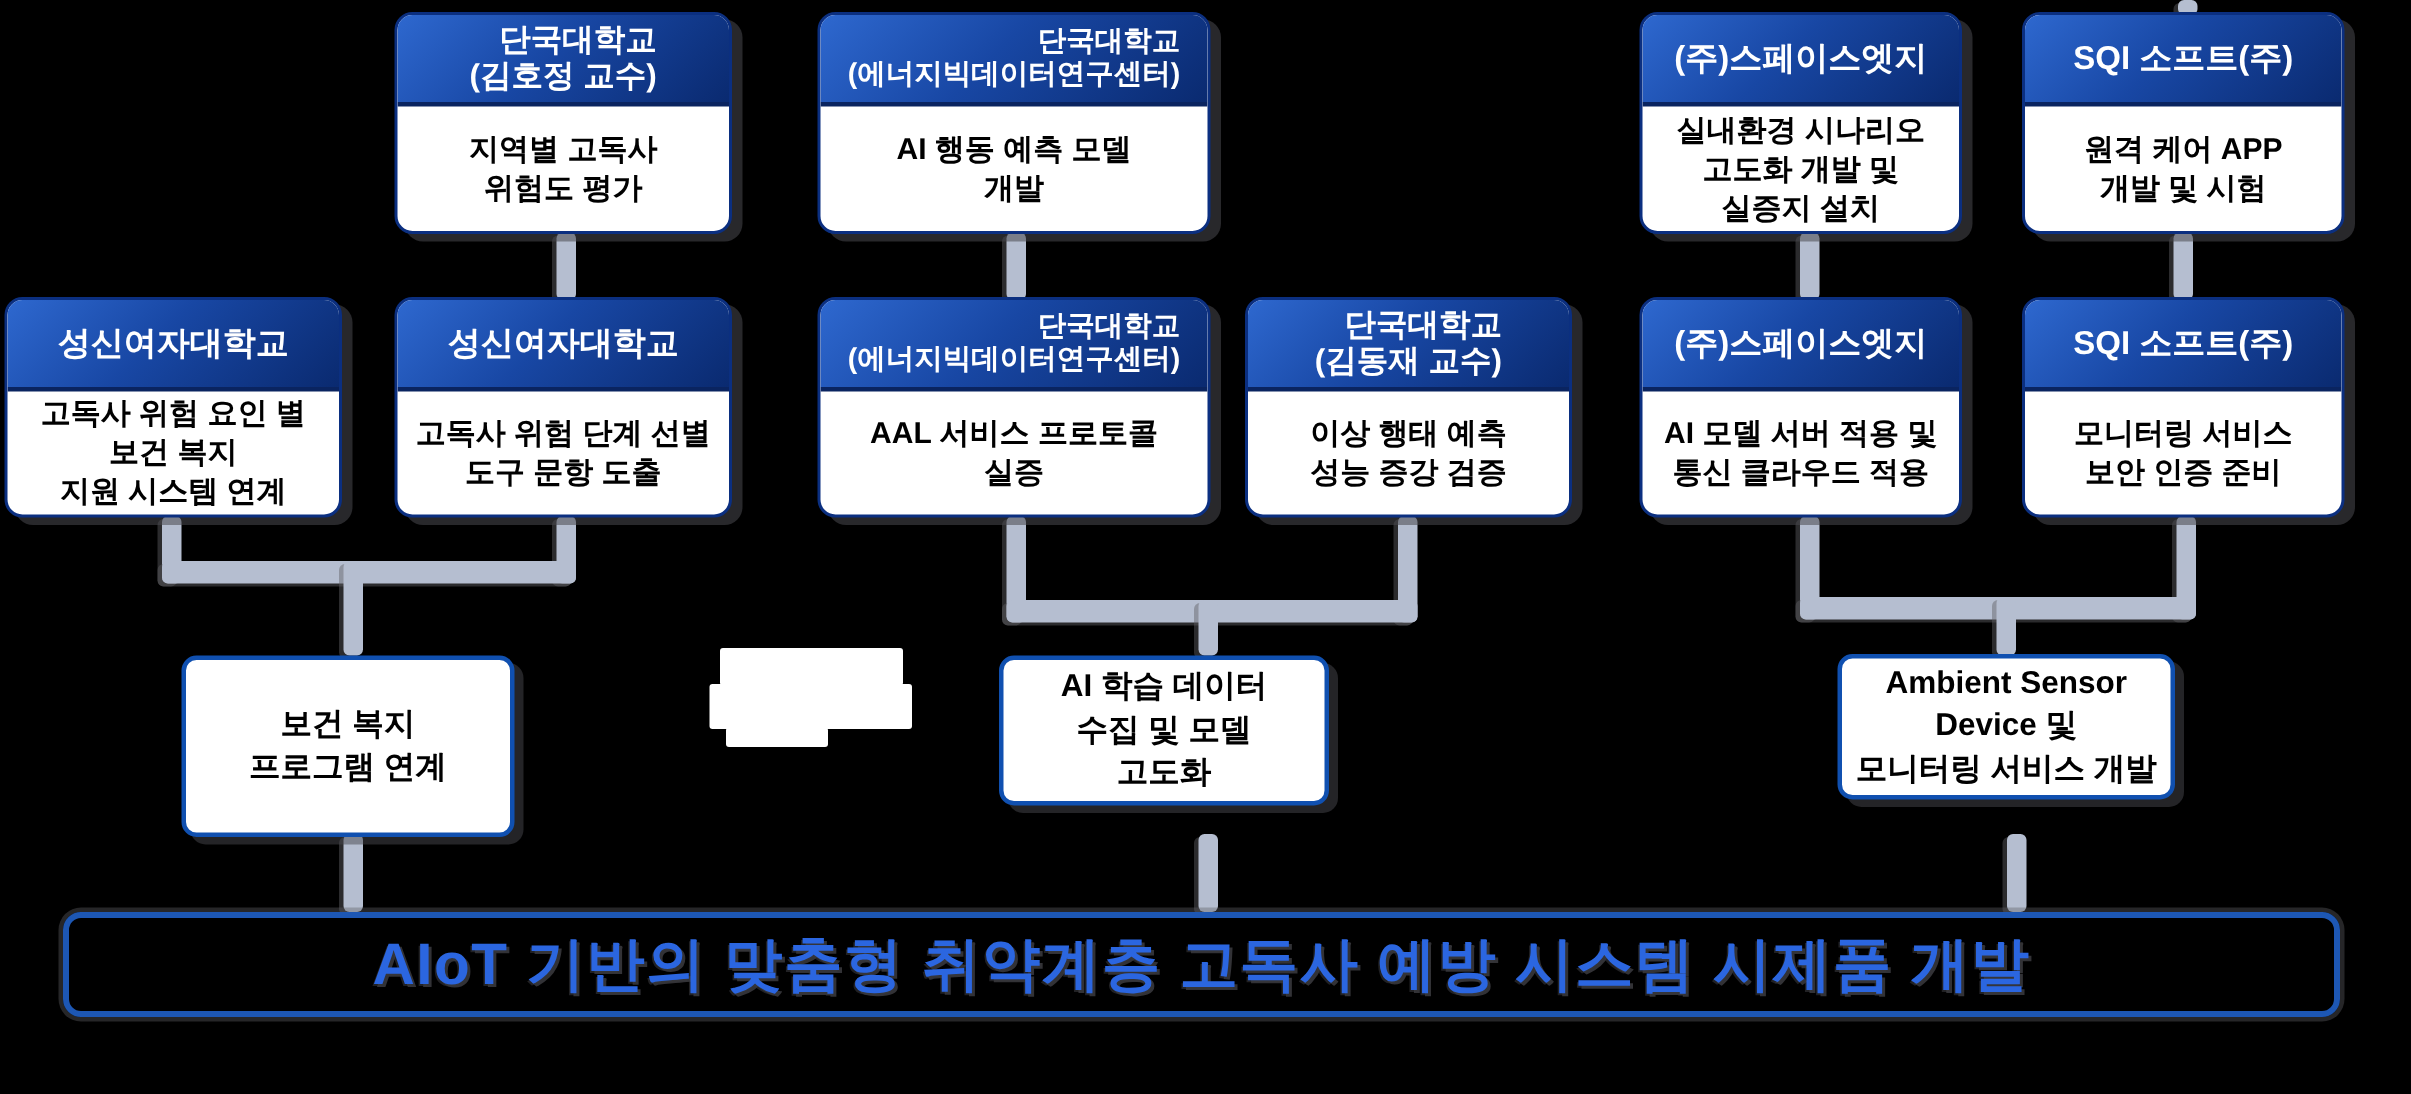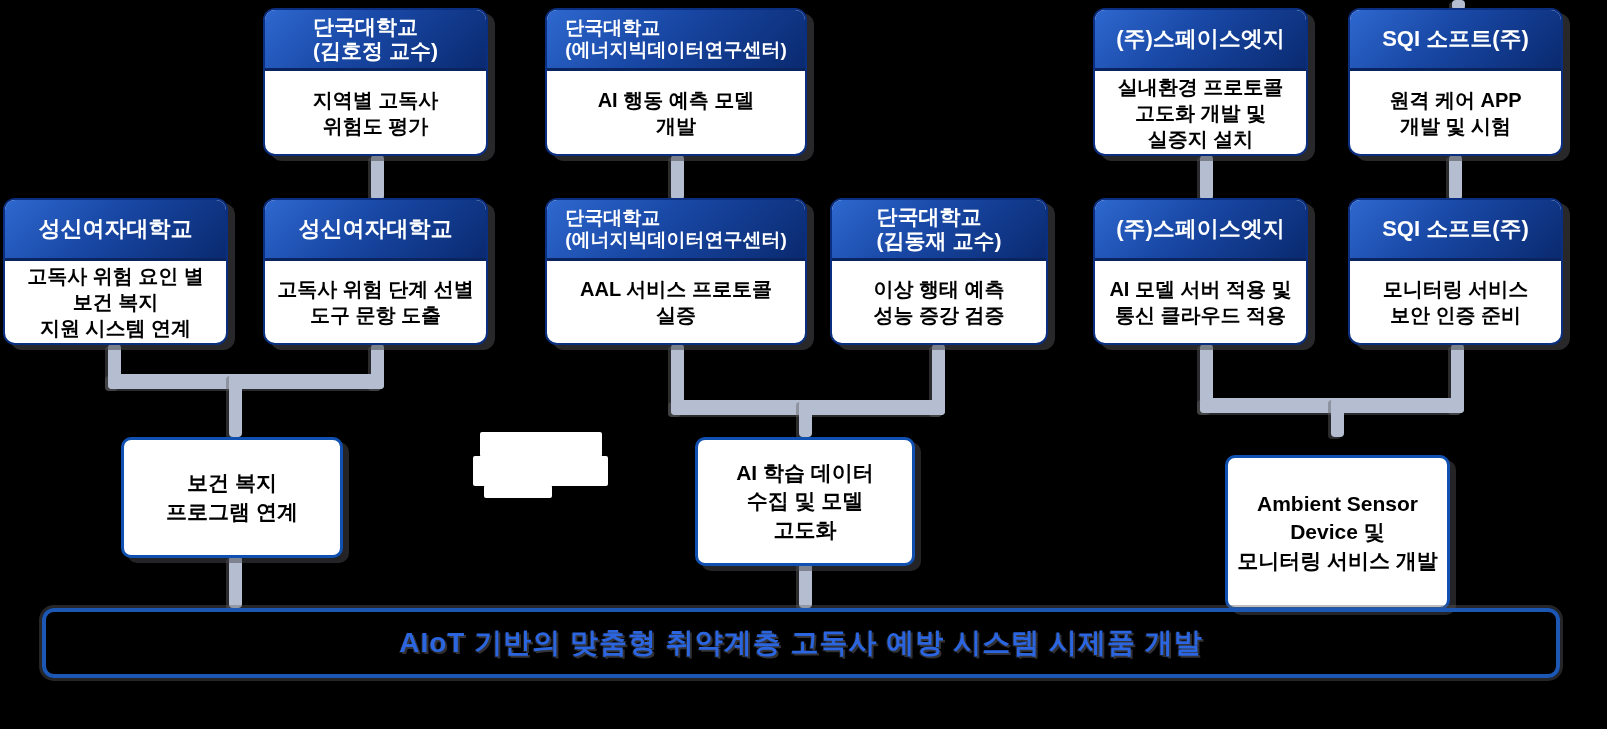--- a/index.html
+++ b/index.html
@@ -9,21 +9,21 @@
   }
   
   .org-box{
     position:absolute;background:#fff;border:2px solid #0b2f80;border-radius:12px;
     overflow:hidden;box-shadow:7px 5px 0 rgba(72,72,78,0.55);
     display:flex;flex-direction:column;box-sizing:border-box;
   }
   .org-head{
     height:58px;flex:0 0 58px;display:flex;align-items:center;justify-content:center;
     background:linear-gradient(135deg,#2e68cf 0%,#1847a4 45%,#0a2a70 100%);
-    color:#fff;font-weight:bold;font-size:22px;line-height:1.15;text-align:left;
+    color:#fff;font-weight:bold;font-size:22px;line-height:1.15;text-align:right;
     white-space:pre-line;border-bottom:3px solid #0a2460;
   }
   .org-head.head-sm{font-size:19px;}
   .org-head.head-md{font-size:21px;}
   .org-body{
     flex:1;display:flex;align-items:center;justify-content:center;text-align:center;
     color:#000;font-weight:bold;font-size:20px;line-height:1.3;white-space:pre-line;
     padding:2px 4px;
   }
   
@@ -38,21 +38,21 @@
     position:absolute;background:#b5bed0;border-radius:4px;
     box-shadow:-3px 2px 0 rgba(95,95,100,0.45);
   }
   
   .banner{
     position:absolute;border:4px solid #1d57b4;border-radius:12px;box-sizing:border-box;
     box-shadow:0 0 0 3px rgba(95,95,100,0.4);
     display:flex;align-items:center;justify-content:center;background:transparent;
   }
   .banner-text{
-    color:#2b66e0;font-weight:bold;font-size:28px;letter-spacing:1px;
+    color:#2b66e0;font-weight:bold;font-size:39px;letter-spacing:1px;
     text-shadow:2px 2px 0 rgba(55,55,60,0.9), -1px 1px 0 rgba(55,55,60,0.6);
     white-space:nowrap;
   }
   
   .blob{position:absolute;background:#fff;border-radius:2px;}
 </style>
 </head>
 <body>
 
 <div class="canvas">
@@ -89,21 +89,21 @@
 위험도 평가</div>
   </div>
   <div class="org-box" style="left:545px;top:8px;width:262px;height:148px">
     <div class="org-head head-sm">단국대학교
 (에너지빅데이터연구센터)</div>
     <div class="org-body">AI 행동 예측 모델
 개발</div>
   </div>
   <div class="org-box" style="left:1093px;top:8px;width:215px;height:148px">
     <div class="org-head">(주)스페이스엣지</div>
-    <div class="org-body">실내환경 프로토콜
+    <div class="org-body">실내환경 시나리오
 고도화 개발 및
 실증지 설치</div>
   </div>
   <div class="org-box" style="left:1348px;top:8px;width:215px;height:148px">
     <div class="org-head">SQI 소프트(주)</div>
     <div class="org-body">원격 케어 APP
 개발 및 시험</div>
   </div>
 
   <div class="org-box" style="left:3px;top:198px;width:225px;height:147px">
@@ -135,24 +135,24 @@
 통신 클라우드 적용</div>
   </div>
   <div class="org-box" style="left:1348px;top:198px;width:215px;height:147px">
     <div class="org-head">SQI 소프트(주)</div>
     <div class="org-body">모니터링 서비스
 보안 인증 준비</div>
   </div>
 
   <div class="task-box" style="left:121px;top:437px;width:222px;height:121px">보건 복지
 프로그램 연계</div>
-  <div class="task-box" style="left:695px;top:437px;width:220px;height:129px">AI 학습 데이터
+  <div class="task-box" style="left:666px;top:437px;width:220px;height:100px">AI 학습 데이터
 수집 및 모델
 고도화</div>
-  <div class="task-box" style="left:1225px;top:455px;width:225px;height:155px">Ambient Sensor
+  <div class="task-box" style="left:1225px;top:436px;width:225px;height:97px">Ambient Sensor
 Device 및
 모니터링 서비스 개발</div>
 
   <div class="blob" style="left:480px;top:432px;width:122px;height:25px"></div>
   <div class="blob" style="left:522px;top:447px;width:58px;height:12px"></div>
   <div class="blob" style="left:473px;top:456px;width:135px;height:30px"></div>
   <div class="blob" style="left:484px;top:485px;width:68px;height:13px"></div>
 
   <div class="banner" style="left:42px;top:608px;width:1518px;height:70px">
     <div class="banner-text">AIoT 기반의 맞춤형 취약계층 고독사 예방 시스템 시제품 개발</div>

